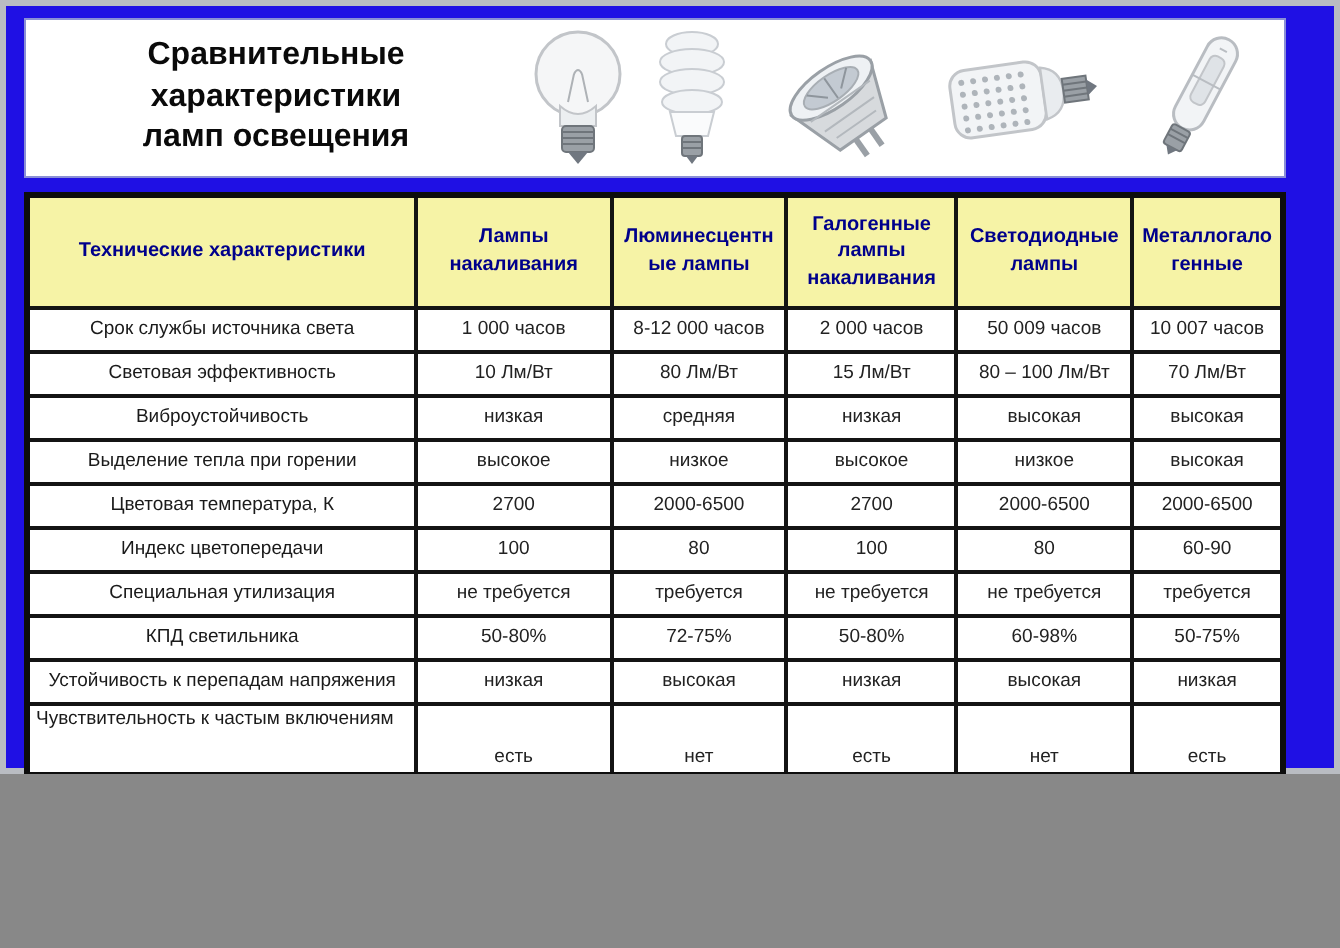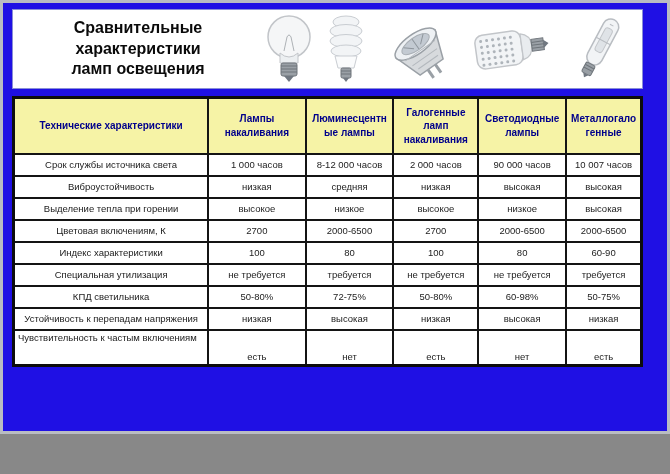--- a/index.html
+++ b/index.html
@@ -1,18 +1,18 @@
 <!DOCTYPE html>
 <html><head>
 <meta charset="utf-8">
 <style>
   html,body{margin:0;padding:0;background:#888;}
   *{box-sizing:border-box;}
   .frame{
-    width:670px;height:434px;
+    width:670px;height:387px;
     background:#1f10e4;
     border:3px solid #b9bcc2;
     padding:6px 24px 8px 9px;
     font-family:"Liberation Sans",sans-serif;
     position:relative;
   }
   .header-box{
     height:80px;
     background:#ffffff;
     border:1px solid #8a8fd6;
@@ -186,60 +186,68 @@
       <col style="width:14%">
       <col style="width:13.5%">
       <col style="width:14%">
       <col style="width:12%">
     </colgroup>
     <thead>
       <tr>
           <th>Технические характеристики</th>
           <th>Лампы накаливания</th>
           <th>Люминесцентные лампы</th>
-          <th>Галогенные ламп накаливания</th>
+          <th>Галогенные лампы накаливания</th>
           <th>Светодиодные лампы</th>
           <th>Металлогалогенные</th>
         </tr>
     </thead>
     <tbody>
         <tr>
           <td class="label">Срок службы источника света</td>
           <td>1 000 часов</td>
           <td>8-12 000 часов</td>
           <td>2 000 часов</td>
-          <td>90 000 часов</td>
+          <td>50 009 часов</td>
           <td>10 007 часов</td>
+        </tr>
+        <tr>
+          <td class="label">Световая эффективность</td>
+          <td>10 Лм/Вт</td>
+          <td>80 Лм/Вт</td>
+          <td>15 Лм/Вт</td>
+          <td>80 – 100 Лм/Вт</td>
+          <td>70 Лм/Вт</td>
         </tr>
         <tr>
           <td class="label">Виброустойчивость</td>
           <td>низкая</td>
           <td>средняя</td>
           <td>низкая</td>
           <td>высокая</td>
           <td>высокая</td>
         </tr>
         <tr>
           <td class="label">Выделение тепла при горении</td>
           <td>высокое</td>
           <td>низкое</td>
           <td>высокое</td>
           <td>низкое</td>
           <td>высокая</td>
         </tr>
         <tr>
-          <td class="label">Цветовая включениям, К</td>
+          <td class="label">Цветовая температура, К</td>
           <td>2700</td>
           <td>2000-6500</td>
           <td>2700</td>
           <td>2000-6500</td>
           <td>2000-6500</td>
         </tr>
         <tr>
-          <td class="label">Индекс характеристики</td>
+          <td class="label">Индекс цветопередачи</td>
           <td>100</td>
           <td>80</td>
           <td>100</td>
           <td>80</td>
           <td>60-90</td>
         </tr>
         <tr>
           <td class="label">Специальная утилизация</td>
           <td>не требуется</td>
           <td>требуется</td>

